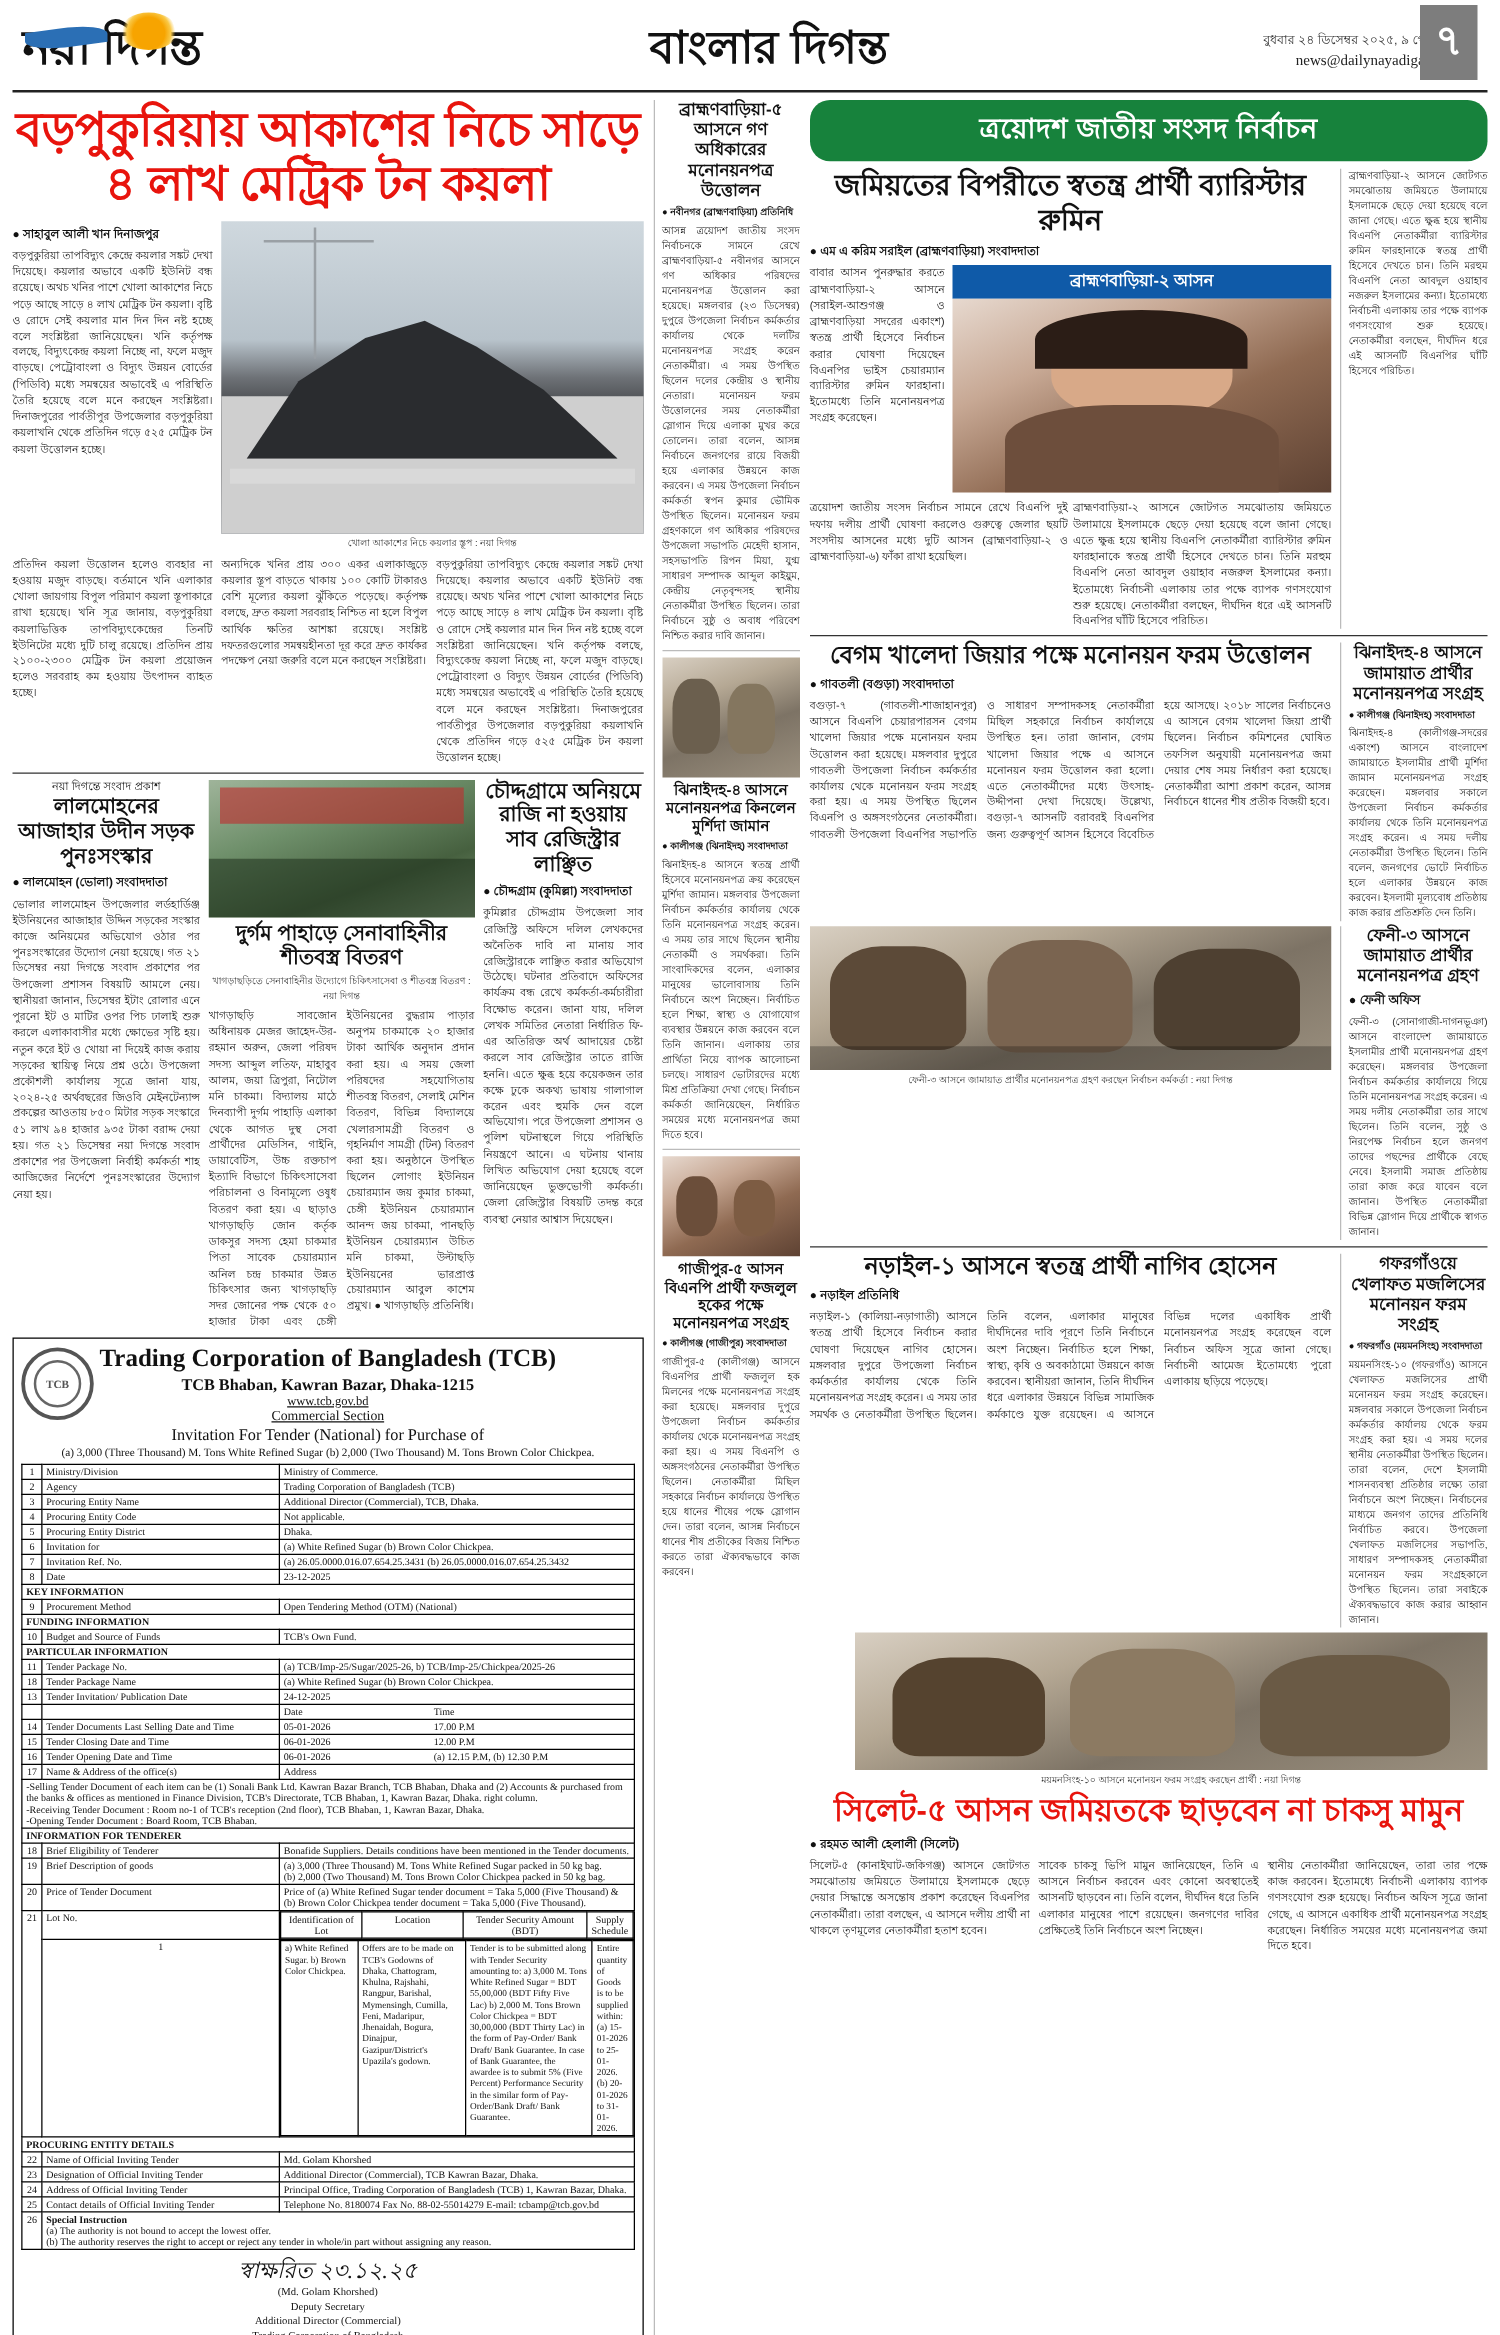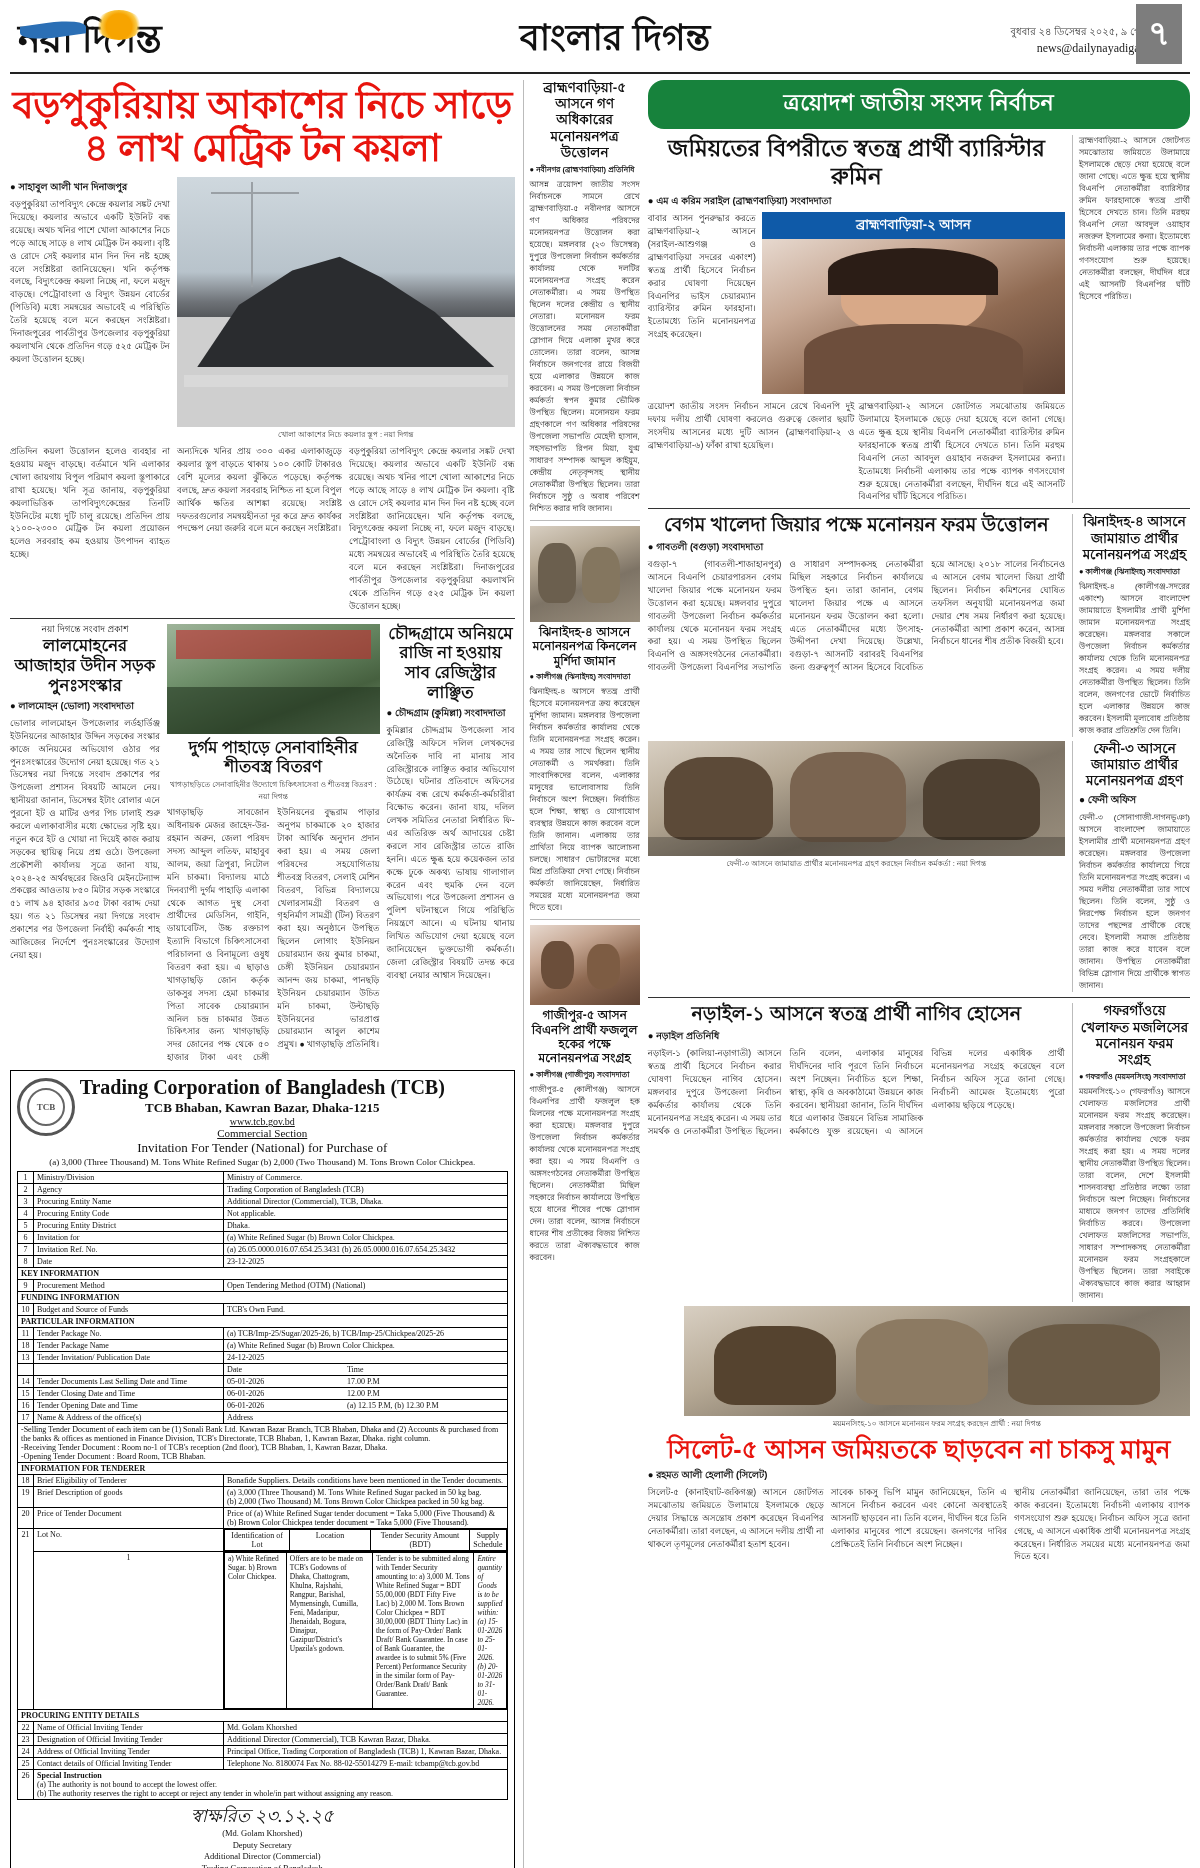--- a/index.html
+++ b/index.html
@@ -392,21 +392,21 @@
             </tr>
             <tr>
               <td style="text-align:center;">1</td>
               <td style="padding:0;">
                 <table style="width:100%;border-collapse:collapse;font-size:7.4px;">
                   <tbody>
                       <tr>
                     <td style="border:1px solid #000;width:70px;vertical-align:top;">a) White Refined Sugar. b) Brown Color Chickpea.</td>
                     <td style="border:1px solid #000;width:95px;vertical-align:top;">Offers are to be made on TCB's Godowns of Dhaka, Chattogram, Khulna, Rajshahi, Rangpur, Barishal, Mymensingh, Cumilla, Feni, Madaripur, Jhenaidah, Bogura, Dinajpur, Gazipur/District's Upazila's godown.</td>
                     <td style="border:1px solid #000;width:120px;vertical-align:top;">Tender is to be submitted along with Tender Security amounting to: a) 3,000 M. Tons White Refined Sugar = BDT 55,00,000 (BDT Fifty Five Lac) b) 2,000 M. Tons Brown Color Chickpea = BDT 30,00,000 (BDT Thirty Lac) in the form of Pay-Order/ Bank Draft/ Bank Guarantee. In case of Bank Guarantee, the awardee is to submit 5% (Five Percent) Performance Security in the similar form of Pay-Order/Bank Draft/ Bank Guarantee.</td>
-                    <td style="border:1px solid #000;vertical-align:top;font-style:italic;">Entire quantity of Goods is to be supplied within: (a) 15-01-2026 to 25-01-2026. (b) 20-01-2026 to 31-01-2026.</td>
+                    <td style="border:1px solid #000;vertical-align:top;">Entire quantity of Goods is to be supplied within: (a) 15-01-2026 to 25-01-2026. (b) 20-01-2026 to 31-01-2026.</td>
                   </tr>
                 </tbody>
                   </table>
               </td>
             </tr>
 
             <tr class="secrow">
                 <td colspan="3">PROCURING ENTITY DETAILS</td>
               </tr>
             <tr>

